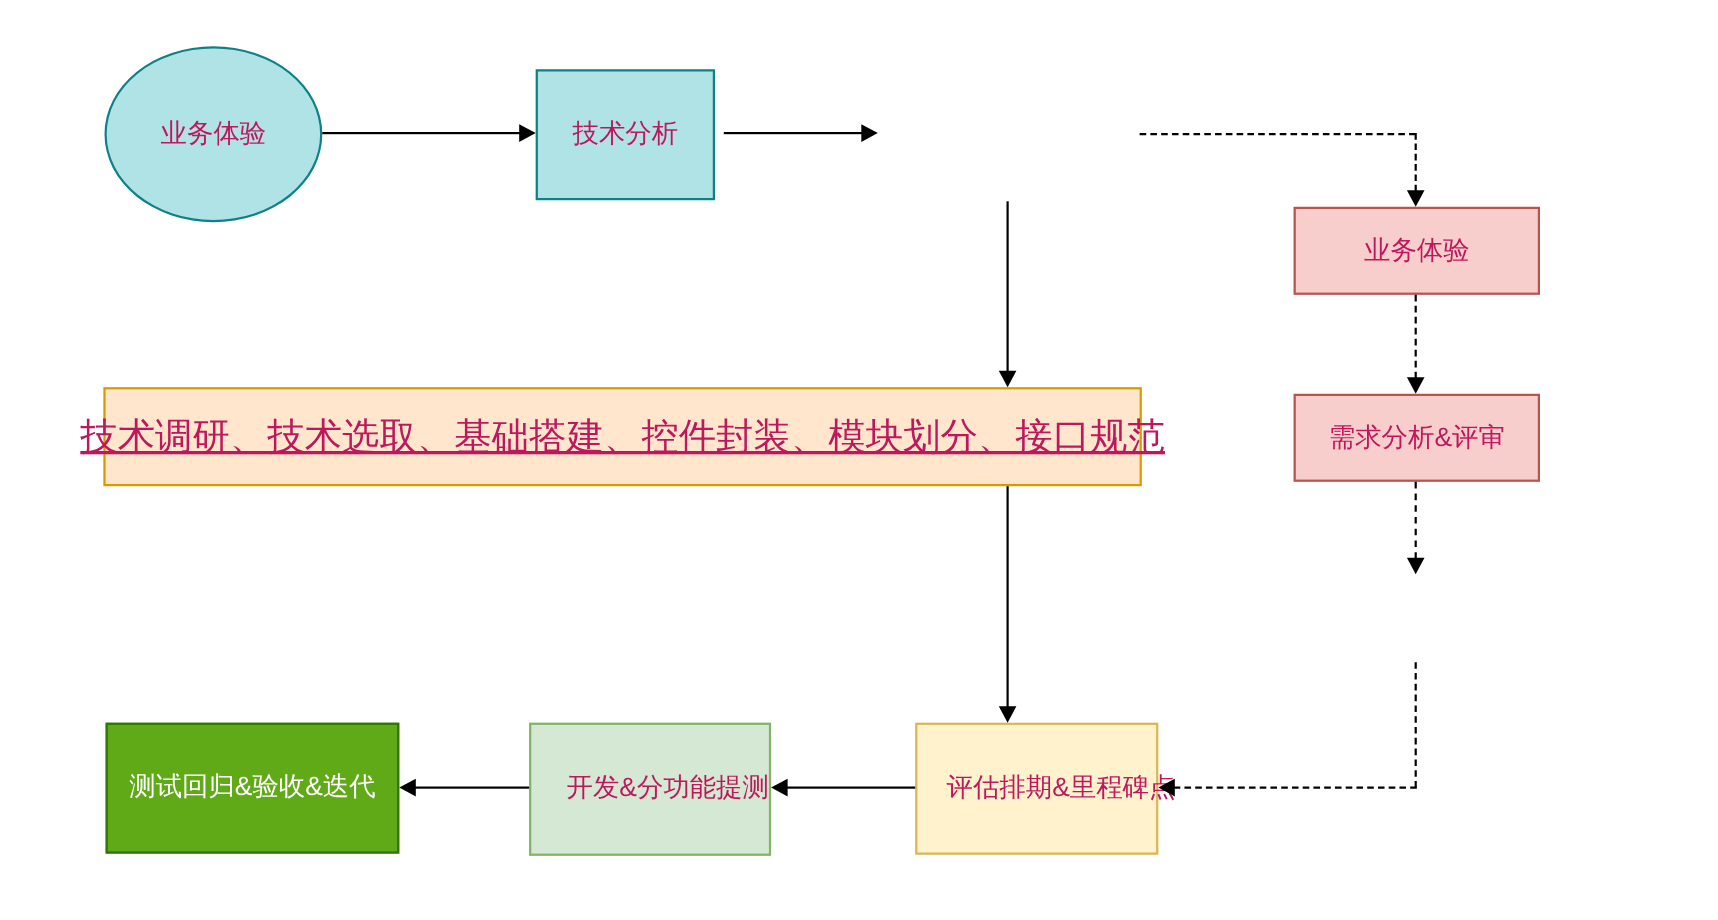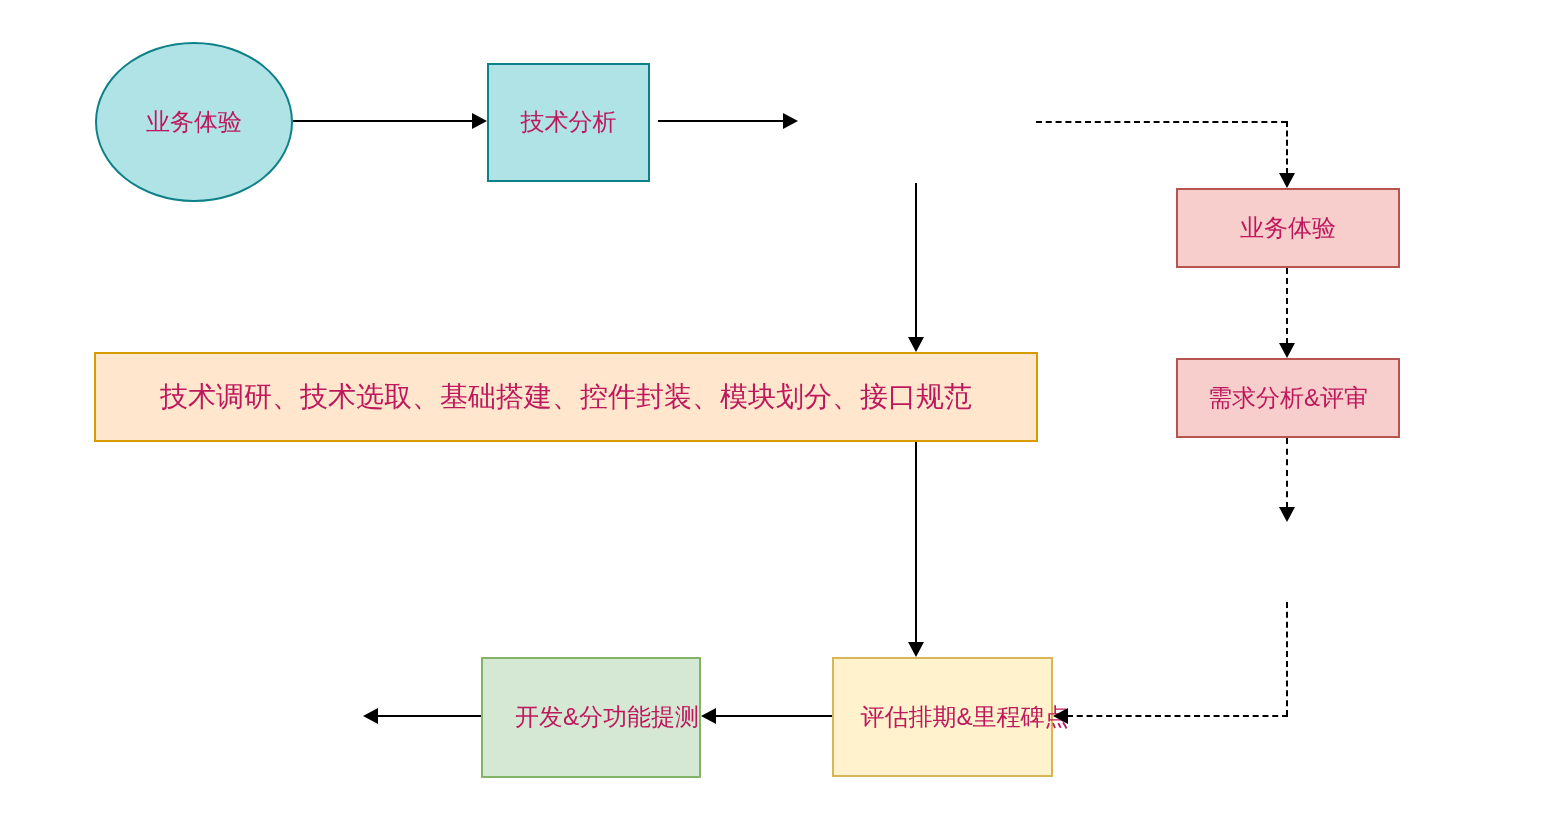--- a/index.html
+++ b/index.html
@@ -32,21 +32,22 @@
     border: 2px solid var(--teal-stroke, #0e8088);
   }
   .node.ellipse { border-radius: 50%; }
   .node.pink {
     background: var(--pink-fill, #f8cecc);
     border: 2px solid var(--pink-stroke, #b85450);
   }
   .node.orange {
     background: var(--orange-fill, #ffe6cc);
     border: 2px solid var(--orange-stroke, #d79b00);
-    font-size: 28px;
+    font-size: 34px;
+    text-decoration: underline;
   }
   .node.yellow {
     background: var(--yellow-fill, #fff2cc);
     border: 2px solid var(--yellow-stroke, #d6b656);
   }
   .node.lightgreen {
     background: var(--lightgreen-fill, #d5e8d4);
     border: 2px solid var(--lightgreen-stroke, #82b366);
   }
   .node.green {
@@ -115,20 +116,23 @@
   </div>
 
   <div class="node yellow" style="left:832px; top:657px; width:221px; height:120px;padding-left:44px;">
     <span>评估排期&amp;里程碑点</span>
   </div>
 
   <div class="node lightgreen" style="left:481px; top:657px; width:220px; height:121px;justify-content:flex-end;">
     <span>开发&amp;分功能提测</span>
   </div>
 
+  <div class="node green" style="left:96px; top:657px; width:267px; height:119px;">
+    <span>测试回归&amp;验收&amp;迭代</span>
+  </div>
 
   <div class="line-h" style="left:293px; top:120px; width:180px;"></div>
   <div class="arrow right" style="left:472px; top:113px;"></div>
 
   <div class="line-h" style="left:658px; top:120px; width:126px;"></div>
   <div class="arrow right" style="left:783px; top:113px;"></div>
 
   <div class="line-h dashed" style="left:1036px; top:121px; width:251px;"></div>
   <div class="line-v dashed" style="left:1286px; top:121px; height:53px;"></div>
   <div class="arrow down" style="left:1279px; top:173px;"></div>

